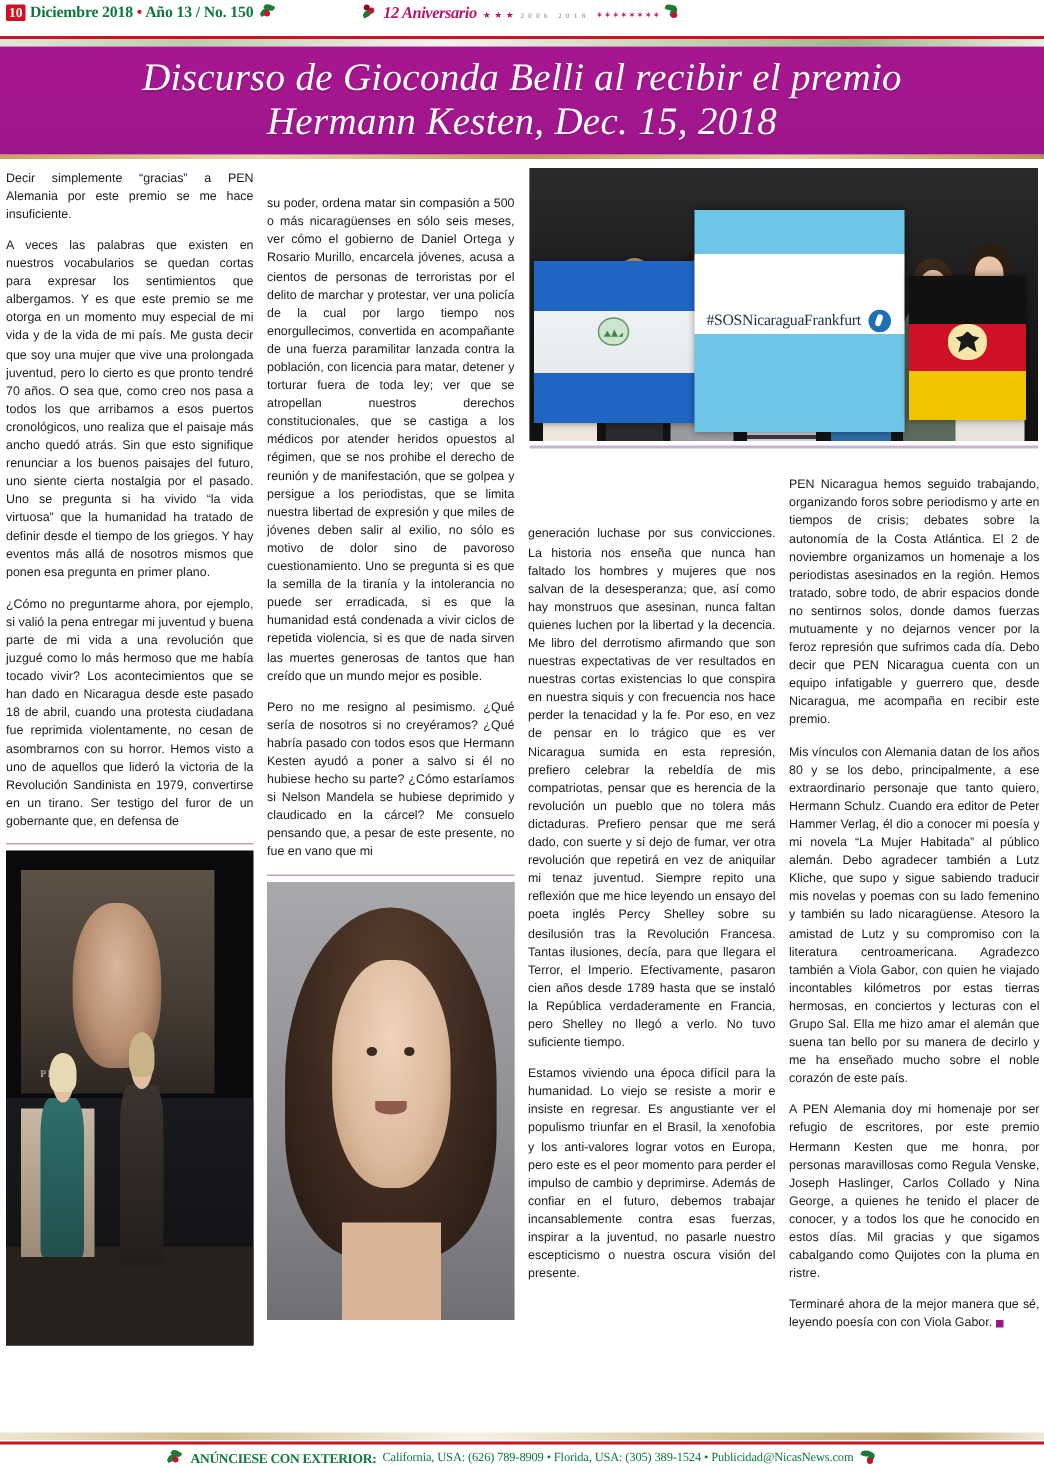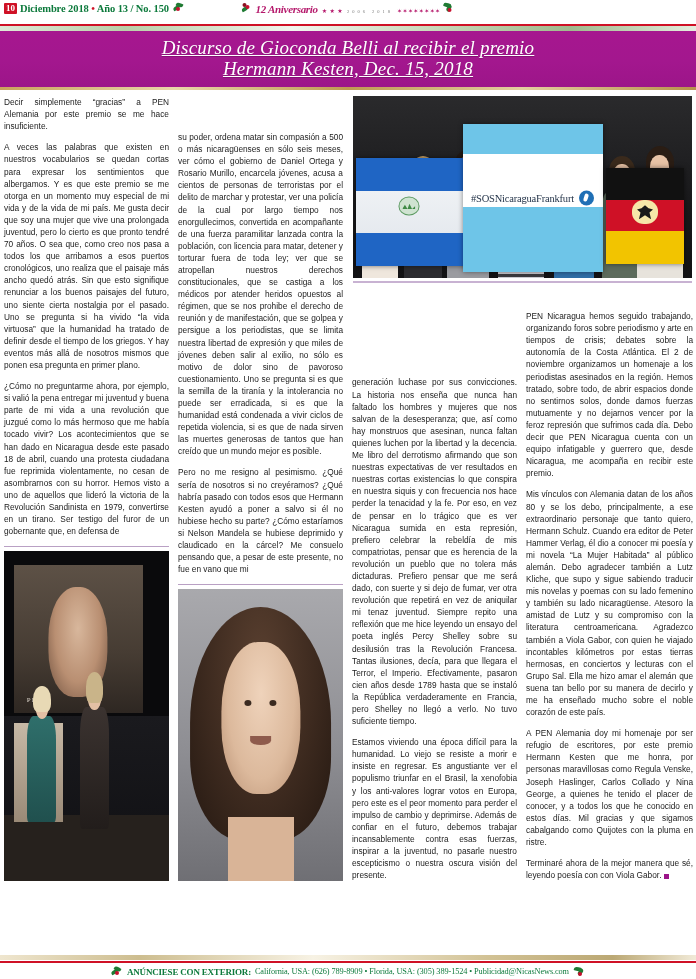--- a/index.html
+++ b/index.html
@@ -172,43 +172,42 @@
     background: linear-gradient(180deg,#a6178f 0%, #a3178e 55%, #9c1589 100%);
     padding: 6px 10px 8px 10px;
     text-align: center;
   }
   .headline-banner h1 {
     margin: 0;
     color: #ffffff;
     font-family: "Liberation Serif", serif;
     font-style: italic;
     font-weight: normal;
-    font-size: 19px;
+    font-size: 26px;
     line-height: 1.12;
     letter-spacing: 0.2px;
     text-shadow: 0 1px 1px rgba(0,0,0,0.18);
-    text-decoration: underline;
   }
   .headline-banner h1 .l2 { display: block; }
   .banner-underline {
     height: 3px;
     background: linear-gradient(90deg,#c9a35c 0%, #e8d7a8 25%, #bf9a52 50%, #e3cf9f 75%, #b8914b 100%);
   }
 
   
   .content {
     position: relative;
     padding: 6px 4px 0 4px;
     box-sizing: border-box;
     width: 696px;
   }
   .cols {
     display: flex;
     gap: 9px;
-    align-items: flex-end;
+    align-items: center;
   }
   .col {
     width: 165px;
     flex: 0 0 165px;
     position: relative;
   }
   .col.c4 { width: 167px; flex: 0 0 167px; }
 
   p.body {
     margin: 0 0 9px 0;

